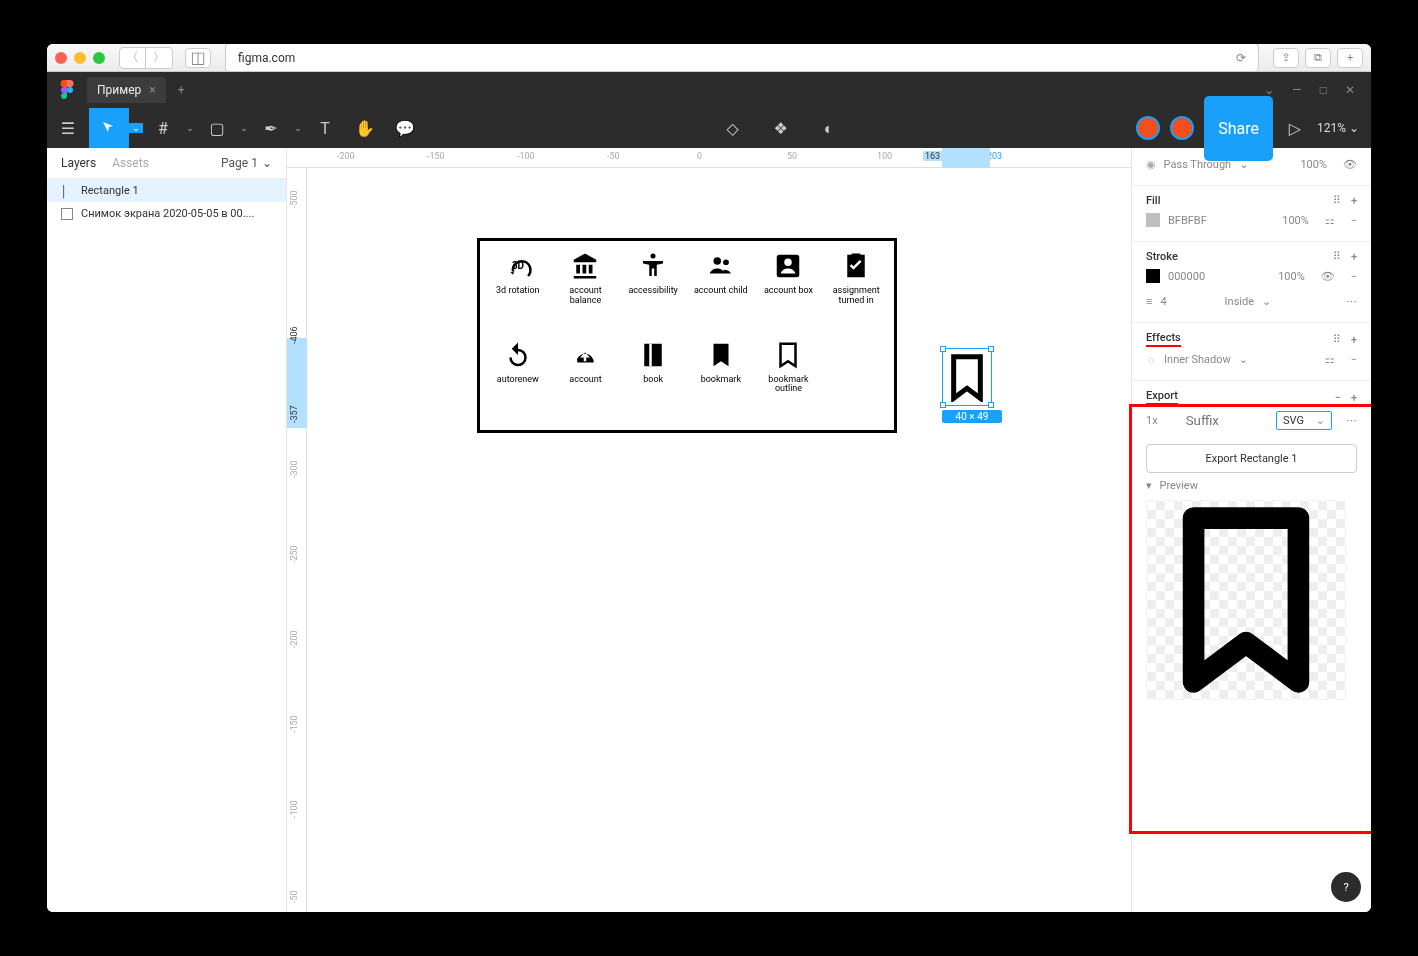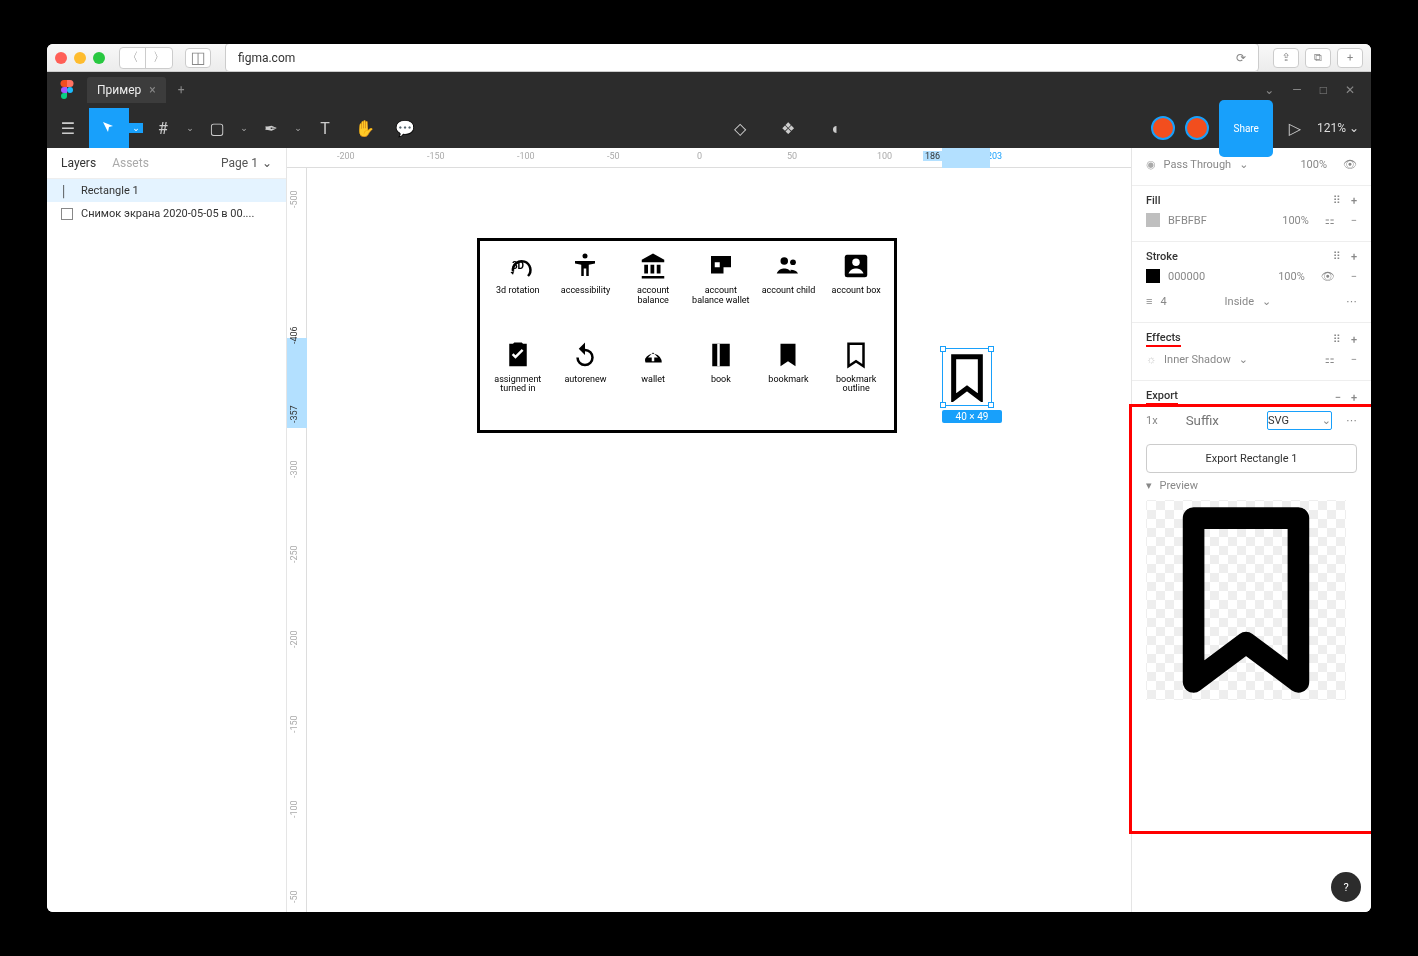--- a/index.html
+++ b/index.html
@@ -29,21 +29,21 @@
 .toolbar { height:40px; background:#2c2c2c; display:flex; align-items:center; color:#ccc;}
 .tb-btn { width:40px; height:40px; display:flex; align-items:center; justify-content:center;}
 .tb-btn.menu{width:42px;}
 .tb-btn.active { background:#18a0fb; color:#fff;}
 .tb-drop { width:14px; display:flex; align-items:center; justify-content:center; font-size:9px; color:#aaa;}
 .tb-group{display:flex; align-items:center;}
 .center-tools{margin:0 auto; display:flex; gap:8px;}
 .right-tools{display:flex; align-items:center; gap:10px; padding-right:12px;}
 .avatar{width:24px;height:24px;border-radius:50%; background:#f24e1e; border:2px solid #18a0fb; display:flex;align-items:center;justify-content:center;color:#fff;font-size:11px;}
 .avatar.two{background:#f24e1e; border-color:#18a0fb;}
-.share-btn{background:#18a0fb; color:#fff; padding:23px 14px; border-radius:5px; font-size:10px;}
+.share-btn{background:#18a0fb; color:#fff; padding:23px 14px; border-radius:5px; font-size:16px;}
 .zoom-display{color:#ddd; font-size:12px;}
 
 .main-body{flex:1; display:flex; min-height:0;}
 .left-panel{width:240px; border-right:1px solid #e5e5e5; display:flex; flex-direction:column;}
 .lp-tabs{display:flex; align-items:center; padding:8px 14px; font-size:12px; color:#333; gap:16px; border-bottom:1px solid #eee;}
 .lp-tabs .dim{color:#aaa;}
 .lp-tabs .pages{margin-left:auto; color:#555; display:flex; align-items:center; gap:4px;}
 .layer-item{display:flex; align-items:center; gap:8px; padding:5px 14px; font-size:11px; color:#333;}
 .layer-item.selected{background:#e4f3ff;}
 .layer-icon{width:12px;height:12px;border:1px solid #888; display:inline-block;}
@@ -74,21 +74,21 @@
 .rp-head{display:flex; align-items:center; justify-content:space-between; font-weight:500; color:#333;}
 .rp-icons{display:flex; gap:10px; color:#888;}
 .rp-row{display:flex; align-items:center; gap:8px; padding:6px 0; color:#888;}
 .swatch{width:14px;height:14px;}
 .swatch.black{background:#000;}
 .swatch.grey{background:#bfbfbf;}
 .opacity{margin-left:auto;}
 .eye{margin-left:8px;}
 .minus{margin-left:8px;}
 .input-small{width:44px; border:none; background:transparent; color:#888;}
-.export-format{border:1px solid #18a0fb; padding:2px 0; width:65px; display:flex; justify-content:space-between; align-items:center; color:#333; border-radius:2px;}
+.export-format{border:1px solid #18a0fb; padding:2px 6px; width:56px; display:flex; justify-content:space-between; align-items:center; color:#333; border-radius:2px;}
 .export-btn{border:1px solid #ccc; border-radius:4px; padding:7px 0; text-align:center; margin-top:8px; font-size:11px;}
 .preview-box{margin-top:8px; width:200px; height:200px; background: repeating-conic-gradient(#eee 0% 25%, #fff 0% 50%) 50% / 18px 18px; display:flex; align-items:center; justify-content:center;}
 .red-box{position:absolute; border:3px solid #ff0000;}
 .underline-red{border-bottom:2px solid #ff0000; padding-bottom:1px; display:inline-block;}
 .help-fab{position:absolute; right:10px; bottom:10px; width:30px;height:30px; border-radius:50%; background:#2c2c2c; color:#fff; display:flex; align-items:center; justify-content:center;}
 
 svg.ic-svg{width:30px;height:30px;fill:#000;}
 </style>
 </head>
 <body>
@@ -201,21 +201,21 @@
 
       <div class="canvas-area">
         <div class="ruler-top">
           <span class="ruler-tick" style="left:50px">-200</span>
           <span class="ruler-tick" style="left:140px">-150</span>
           <span class="ruler-tick" style="left:230px">-100</span>
           <span class="ruler-tick" style="left:320px">-50</span>
           <span class="ruler-tick" style="left:410px">0</span>
           <span class="ruler-tick" style="left:500px">50</span>
           <span class="ruler-tick" style="left:590px">100</span>
-          <span class="ruler-tick" style="left:636px;background:#b3e0ff;padding:0 2px;color:#333">186</span>
+          <span class="ruler-tick" style="left:636px;background:#b3e0ff;padding:0 2px;color:#333">163</span>
           <span class="ruler-tick" style="left:700px;color:#18a0fb">203</span>
           <div class="ruler-seg" style="left:655px;top:0;width:48px;height:20px;"></div>
         </div>
         <div class="ruler-left">
           <div class="ruler-seg" style="left:0;top:170px;width:20px;height:90px;"></div>
           <span class="ruler-v" style="top:40px">-500</span>
           <span class="ruler-v" style="top:176px;color:#333">-406</span>
           <span class="ruler-v" style="top:255px;color:#333">-357</span>
           <span class="ruler-v" style="top:310px">-300</span>
           <span class="ruler-v" style="top:395px">-250</span>
@@ -232,41 +232,33 @@
                     <path d="M8 16a7 7 0 1 1 12 4" fill="none" stroke="#000" stroke-width="2"></path>
                     <text x="12" y="14" font-size="8" text-anchor="middle" font-weight="bold">3D</text>
                     <path d="M6 17l3-1-1 3z"></path>
                   </svg>
                 </div>
                 <span class="lbl">3d rotation</span>
               </div>
             <div class="icon-cell">
                 <div class="ic">
                   <svg class="ic-svg" viewBox="0 0 24 24">
+                    <path d="M12 2L3 7v2h18V7zM5 11h3v7H5zm5 0h3v7h-3zm5 0h3v7h-3zM3 20h18v2H3z"></path>
+                  </svg>
+                </div>
+                <span class="lbl">account balance</span>
+              </div>
+            <div class="icon-cell">
+                <div class="ic">
+                  <svg class="ic-svg" viewBox="0 0 24 24">
                     <circle cx="12" cy="4" r="2"></circle>
                     <path d="M4 8h16v2l-5 1v9h-2v-6h-2v6H9v-9L4 10z"></path>
                   </svg>
                 </div>
                 <span class="lbl">accessibility</span>
-              </div>
-            <div class="icon-cell">
-                <div class="ic">
-                  <svg class="ic-svg" viewBox="0 0 24 24">
-                    <path d="M12 2L3 7v2h18V7zM5 11h3v7H5zm5 0h3v7h-3zm5 0h3v7h-3zM3 20h18v2H3z"></path>
-                  </svg>
-                </div>
-                <span class="lbl">account balance</span>
-              </div>
-            <div class="icon-cell">
-                <div class="ic">
-                  <svg class="ic-svg" viewBox="0 0 24 24">
-                    <path d="M20 4H4v14h10v-5h6zM7 9h4v4H7z"></path>
-                  </svg>
-                </div>
-                <span class="lbl">account balance wallet</span>
               </div>
             <div class="icon-cell">
                 <div class="ic">
                   <svg class="ic-svg" viewBox="0 0 24 24">
                     <circle cx="9" cy="8" r="3"></circle>
                     <circle cx="16" cy="9" r="2.3"></circle>
                     <path d="M3 18c1-3 4-4 6-4s5 1 6 4zm11-3c3 0 5 1 6 3h-6z"></path>
                   </svg>
                 </div>
                 <span class="lbl">account child</span>
@@ -296,21 +288,21 @@
                   </svg>
                 </div>
                 <span class="lbl">autorenew</span>
               </div>
             <div class="icon-cell">
                 <div class="ic">
                   <svg class="ic-svg" viewBox="0 0 24 24">
                     <path d="M19 18a7 7 0 0 0-13.3-3A5 5 0 0 0 6 18zm-7-8l4 4h-3v3h-2v-3H8z"></path>
                   </svg>
                 </div>
-                <span class="lbl">wallet</span>
+                <span class="lbl">account</span>
               </div>
             <div class="icon-cell">
                 <div class="ic">
                   <svg class="ic-svg" viewBox="0 0 24 24">
                     <path d="M5 3h14v18H5zM9 3v16" fill="#000"></path>
                     <rect x="9" y="3" width="2" height="18" fill="#fff"></rect>
                   </svg>
                 </div>
                 <span class="lbl">book</span>
               </div>

